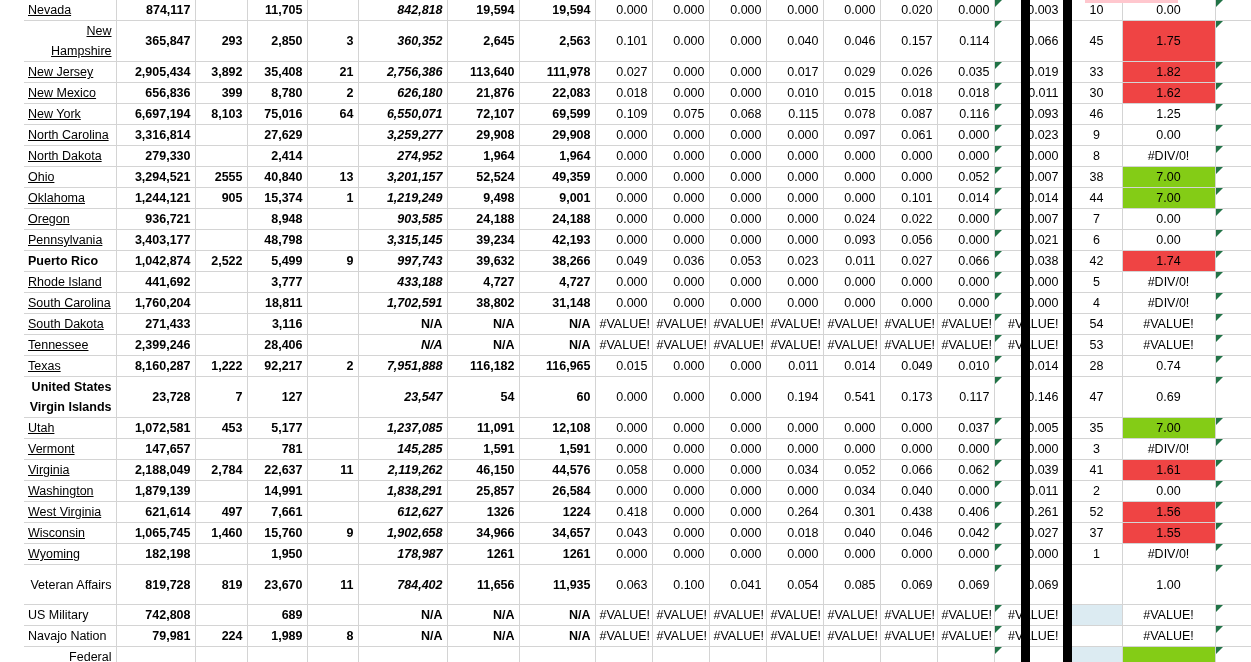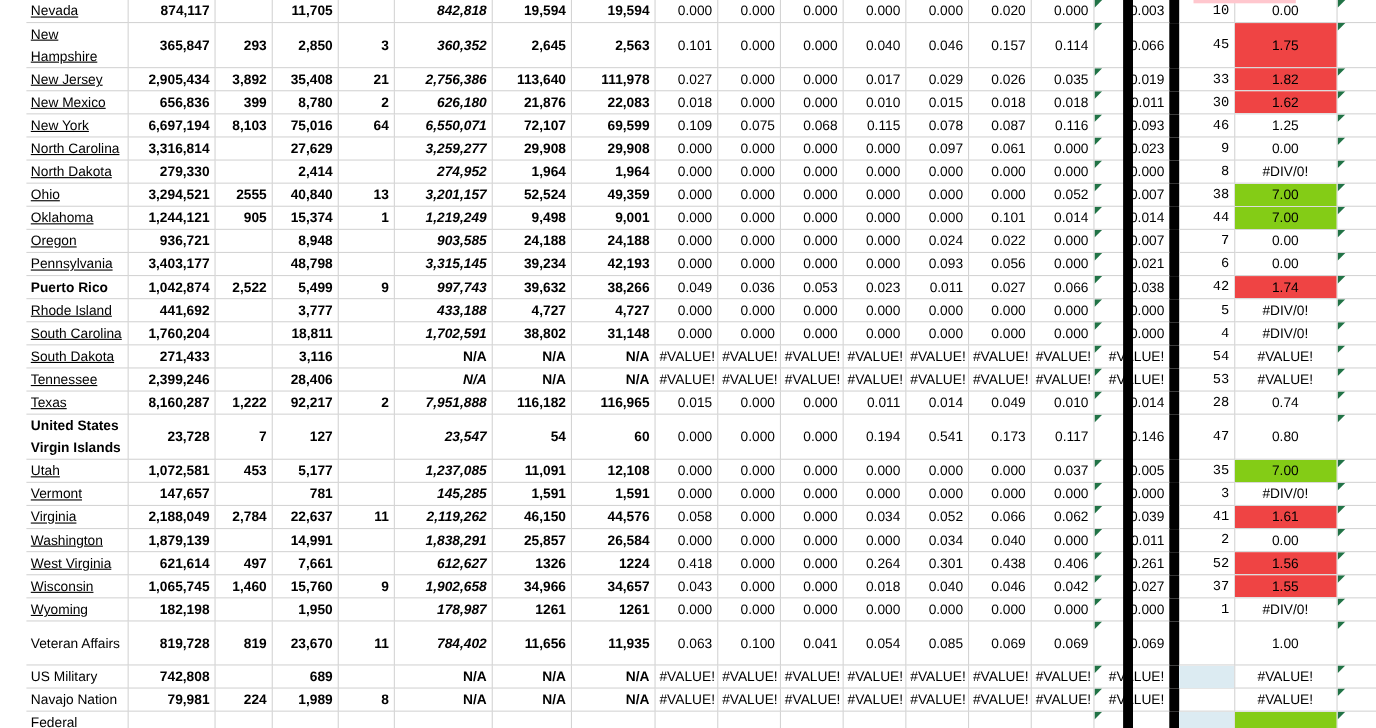--- a/index.html
+++ b/index.html
@@ -45,25 +45,25 @@
   col.c-d{width:57px;}
   col.c-dlast{width:73px;}
   col.c-rank{width:55px;}
   col.c-val{width:93px;}
   col.c-last{width:59px;}
   col.c-tail{width:14px;}
 
   
   .st{text-align:left;font-weight:bold;padding-left:2px;line-height:20px;}
   .st .lnk{text-decoration:underline;font-weight:normal;}
-  .st.two{line-height:20px;}
+  .st.two{line-height:20px;text-align:right;}
   .num{text-align:right;font-weight:bold;}
   .num.ital{font-style:italic;}
   .dec{text-align:right;font-weight:normal;}
-  .rank{text-align:right;font-weight:normal;font-family:Liberation Mono, monospace;}
+  .rank{text-align:center;font-weight:normal;}
   .val{text-align:center;font-weight:normal;}
   .last{text-align:right;font-weight:normal;}
 
   
   .thickleft{border-left:9px solid #000000;}
 
   
   .fill-yellow{background:#ef4444;}
   .fill-pink{background:#84cc16;}
   .fill-blue{background:#dcebf2;}
@@ -515,21 +515,21 @@
           <td class="num">60</td>
           <td class="dec">0.000</td>
           <td class="dec">0.000</td>
           <td class="dec">0.000</td>
           <td class="dec">0.194</td>
           <td class="dec">0.541</td>
           <td class="dec">0.173</td>
           <td class="dec">0.117</td>
           <td class="dec cmt">0.146</td>
           <td class="rank thickleft ">47</td>
-          <td class="val ">0.80</td>
+          <td class="val ">0.69</td>
           <td class="last cmt">31</td>
           <td></td>
         </tr>
         <tr>
           <td class="st"><span class="lnk">Utah</span></td>
           <td class="num">1,072,581</td>
           <td class="num">453</td>
           <td class="num">5,177</td>
           <td class="num"></td>
           <td class="num ital">1,237,085</td>

